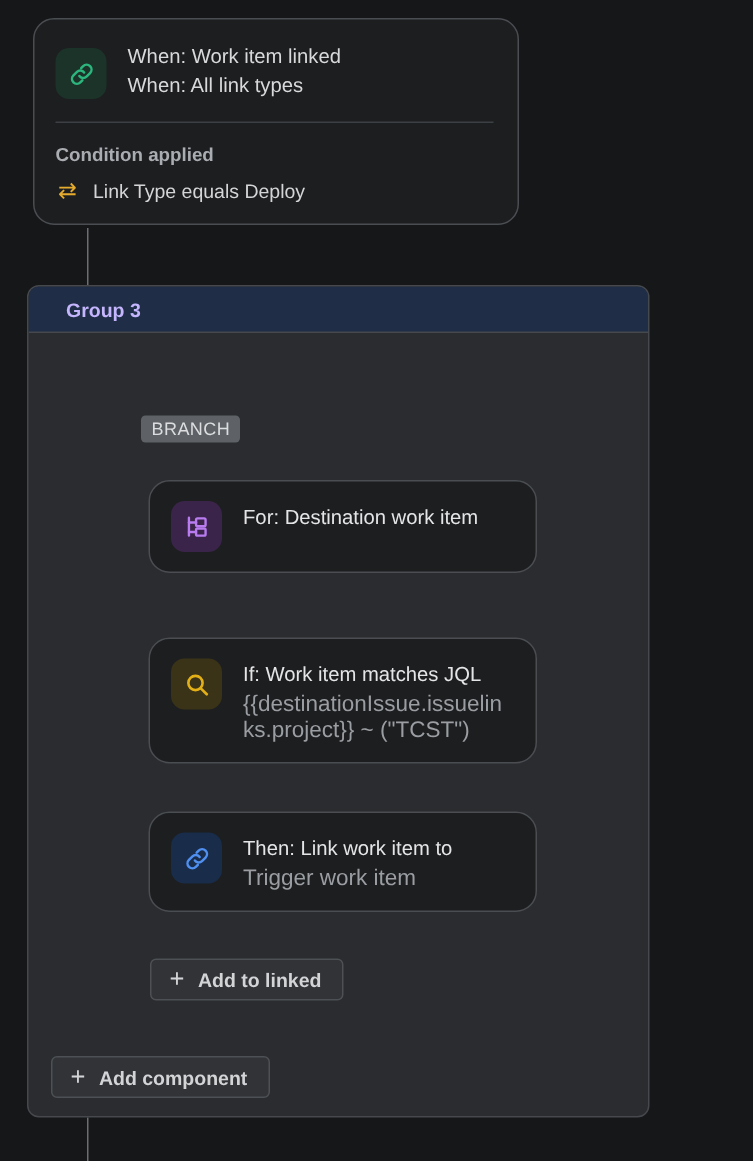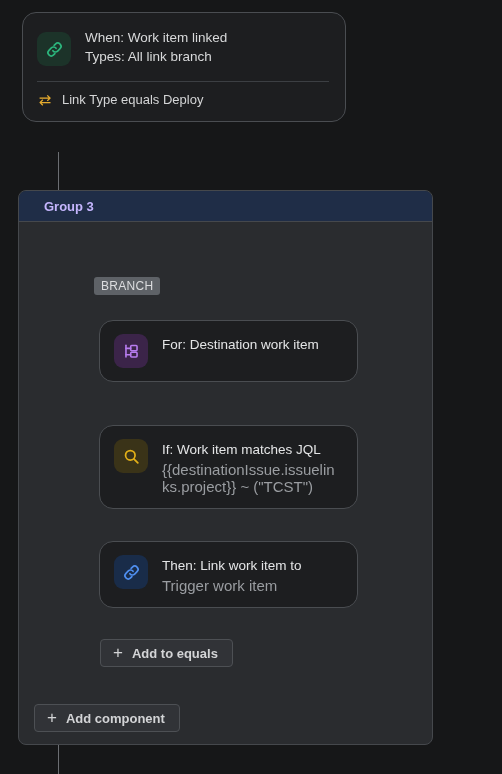--- a/index.html
+++ b/index.html
@@ -220,26 +220,27 @@
   <div class="trigger-card">
     <div class="trigger-top">
       <div class="icon-tile green">
         <svg width="19" height="19" viewBox="0 0 24 24" fill="none" stroke="#2cb67d" stroke-width="2.1" stroke-linecap="round" stroke-linejoin="round">
           <path d="M10 13.5a4 4 0 0 0 6 .5l3-3a4.1 4.1 0 0 0-5.8-5.8l-1.7 1.7"></path>
           <path d="M14 10.5a4 4 0 0 0-6-.5l-3 3a4.1 4.1 0 0 0 5.8 5.8l1.7-1.7"></path>
         </svg>
       </div>
       <div class="card-texts">
         <div class="card-title">When: Work item linked</div>
-        <div class="card-sub">Types: All link branch</div>
+        <div class="card-sub">When: All link types</div>
       </div>
     </div>
 
     <div class="divider"></div>
 
+    <div class="cond-label">Condition applied</div>
 
     <div class="cond-row">
       <span class="swap-icon">⇄</span>
       <span class="cond-text">Link Type equals Deploy</span>
     </div>
   </div>
 
   <div class="conn conn-v" style="left:58px; top:152px; height:38px;"></div>
   <div class="conn conn-v" style="left:58px; top:220px; height:495px;"></div>
   <div class="conn conn-v" style="left:58px; top:745px; height:29px;"></div>
@@ -292,21 +293,21 @@
       </svg>
     </div>
     <div class="card-texts">
       <div class="card-title-strong">Then: Link work item to</div>
       <div class="card-sub-dim">Trigger work item</div>
     </div>
   </div>
 
   <div class="btn btn-add-branch">
     <span class="plus">+</span>
-    <span>Add to equals</span>
+    <span>Add to linked</span>
   </div>
 
   <div class="btn btn-add-component">
     <span class="plus">+</span>
     <span>Add component</span>
   </div>
 
 </div>
 
 </body></html>

